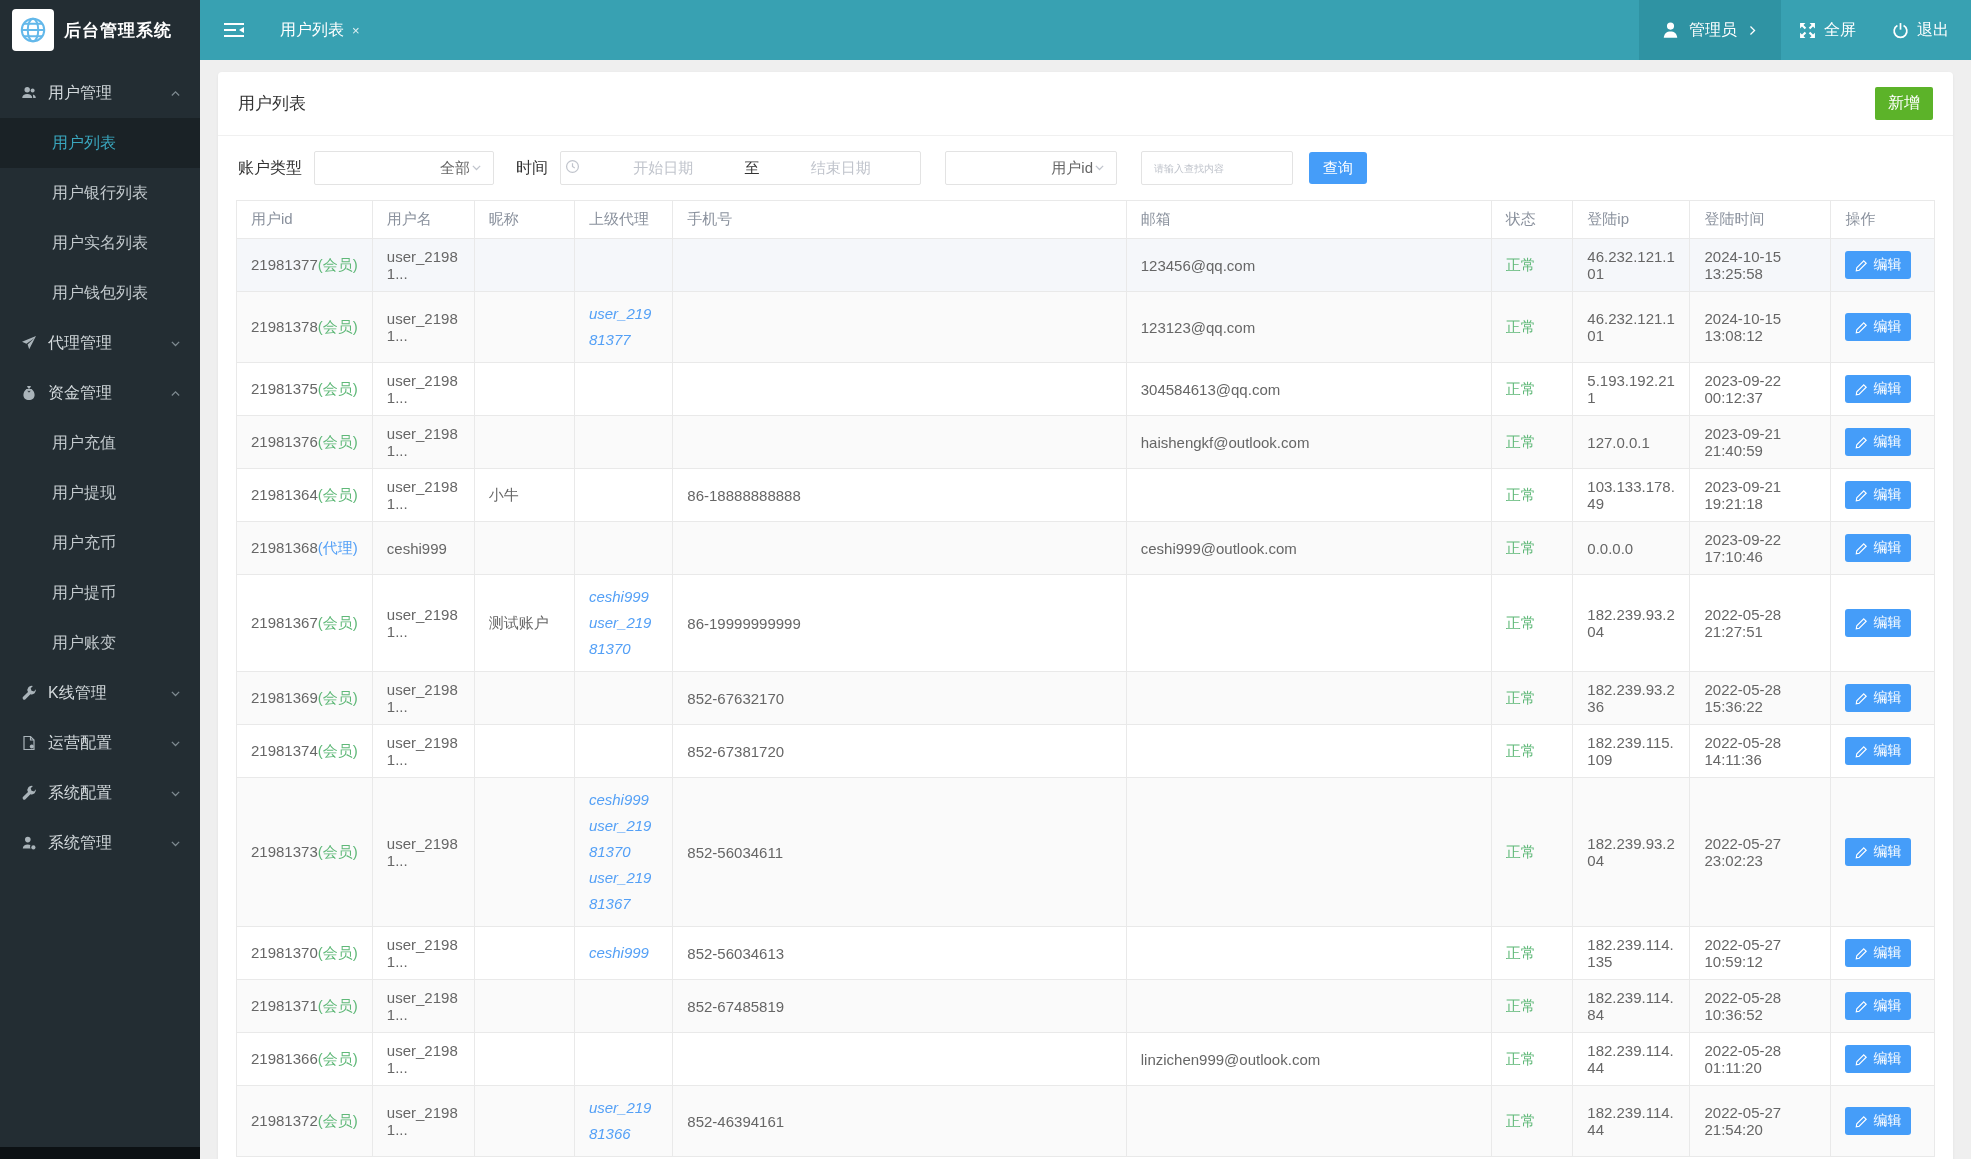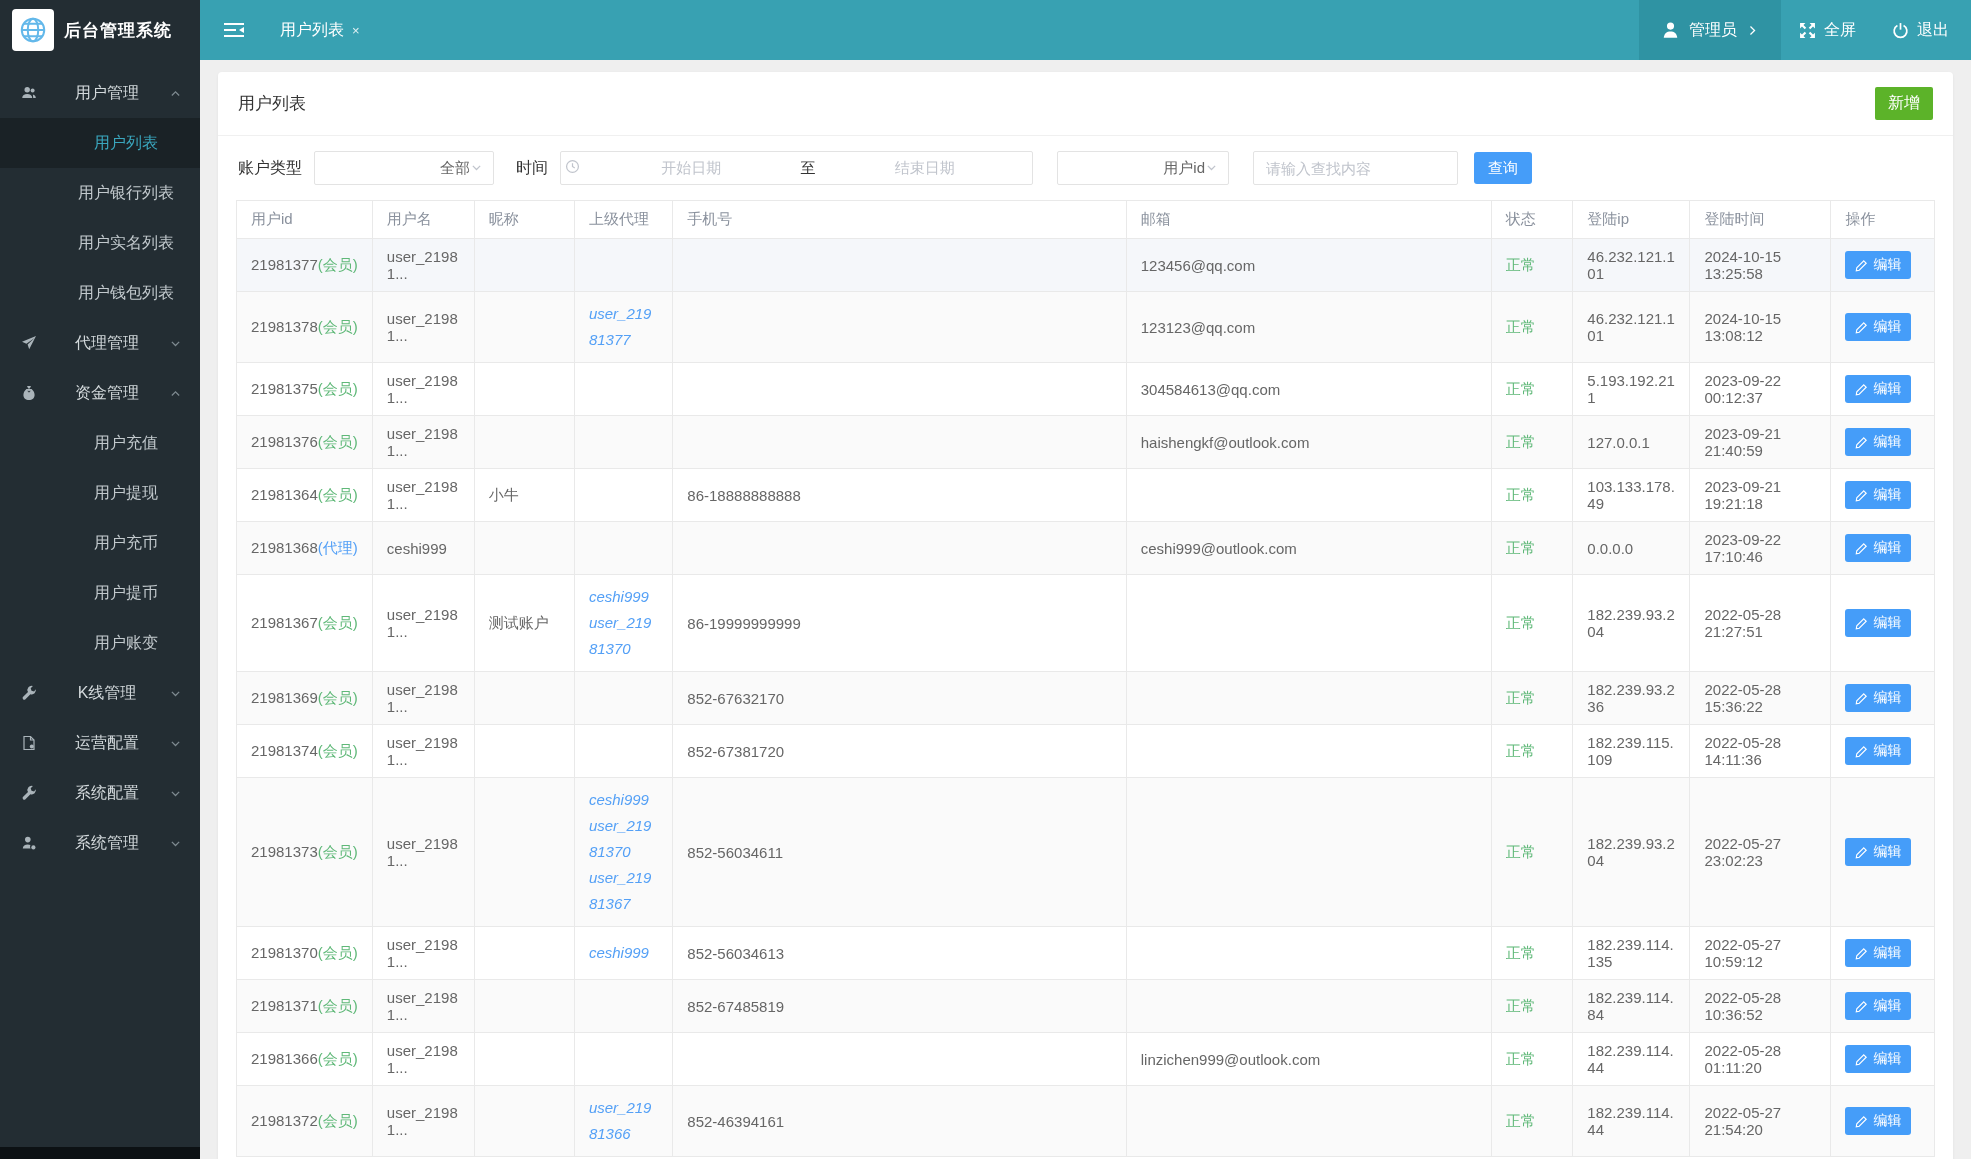--- a/index.html
+++ b/index.html
@@ -18,21 +18,21 @@
   *{box-sizing:border-box;margin:0;padding:0;}
   html,body{width:1971px;height:1159px;overflow:hidden;}
   body{font-family:"Liberation Sans","DejaVu Sans",sans-serif;background:var(--page-bg);}
   .app{display:flex;width:100%;height:100%;}
 
   
   .sidebar{position:relative;width:200px;height:100%;background:var(--sidebar-bg);flex:0 0 200px;color:#cfd6da;}
   .logo{display:flex;align-items:center;height:60px;padding:0 12px;background:var(--sidebar-bg);}
   .logo-box{width:42px;height:42px;background:#fff;border-radius:4px;display:flex;align-items:center;justify-content:center;margin-right:10px;}
   .logo-title{color:#fff;font-size:17px;font-weight:bold;letter-spacing:1px;white-space:nowrap;}
-  .menu{margin-top:8px;text-align:center;}
+  .menu{margin-top:8px;}
   .menu-item{display:flex;align-items:center;height:50px;padding:0 16px 0 20px;font-size:16px;color:#d3d9dc;cursor:pointer;}
   .menu-item .ic{display:inline-flex;width:18px;justify-content:center;margin-right:10px;color:#aab4ba;}
   .menu-item .mlabel{flex:1;}
   .menu-item .chev{color:#7e8a91;margin-right:0;}
   .submenu-item{height:50px;line-height:50px;padding-left:52px;font-size:16px;color:#c2c9cd;cursor:pointer;}
   .submenu-item.active{background:var(--sidebar-active-bg);color:var(--sidebar-active-text);}
   .sidebar-strip{position:absolute;left:0;bottom:0;width:100%;height:12px;background:#0c1114;}
 
   
   .main{flex:1;display:flex;flex-direction:column;height:100%;min-width:0;}
@@ -52,26 +52,26 @@
   .card-title{font-size:17px;color:#333;}
   .btn{border:none;border-radius:3px;color:#fff;cursor:pointer;font-family:inherit;}
   .btn-add{background:var(--green-button);font-size:16px;padding:6px 13px;border-radius:2px;}
 
   
   .filters{display:flex;align-items:center;gap:10px;padding:15px 18px;}
   .f-label{font-size:16px;color:#333;margin:0 2px;}
   .select{display:flex;align-items:center;justify-content:flex-end;width:180px;height:34px;border:1px solid #e3e3e3;border-radius:2px;padding:0 10px 0 12px;font-size:15px;color:#666;cursor:pointer;background:#fff;}
   .select .chev{color:#c0c4cc;}
   .select.narrow{width:172px;margin-left:14px;}
-  .datebox{display:flex;align-items:center;width:473px;height:34px;border:1px solid #e3e3e3;border-radius:2px;padding:0 4px;background:#fff;font-size:15px;cursor:text;}
+  .datebox{display:flex;align-items:center;width:361px;height:34px;border:1px solid #e3e3e3;border-radius:2px;padding:0 4px;background:#fff;font-size:15px;cursor:text;}
   .datebox .ic{color:#c0c4cc;margin-right:8px;}
   .ph{color:#c0c4cc;}
   .date-start,.date-end{flex:1;text-align:center;}
   .date-to{color:#333;padding:0 6px;}
-  .search-input{width:205px;height:34px;border:1px solid #e3e3e3;border-radius:2px;padding:0 12px;font-size:15px;color:#666;outline:none;margin-left:14px;font-family:inherit;}
+  .search-input{width:152px;height:34px;border:1px solid #e3e3e3;border-radius:2px;padding:0 12px;font-size:10px;color:#666;outline:none;margin-left:14px;font-family:inherit;}
   .search-input::placeholder{color:#c0c4cc;}
   .btn-query{background:var(--blue-button);font-size:15px;height:32px;padding:0 14px;margin-left:6px;}
 
   
   .table-wrap{padding:0 18px 22px;}
   table{width:100%;border-collapse:collapse;table-layout:fixed;}
   th,td{border:1px solid var(--border);font-size:15px;text-align:left;padding:9px 14px;word-wrap:break-word;}
   thead th{color:#8a919d;font-weight:normal;background:#fff;}
   tbody td{color:#666;}
   tr.stripe td{background:#fafafa;}

